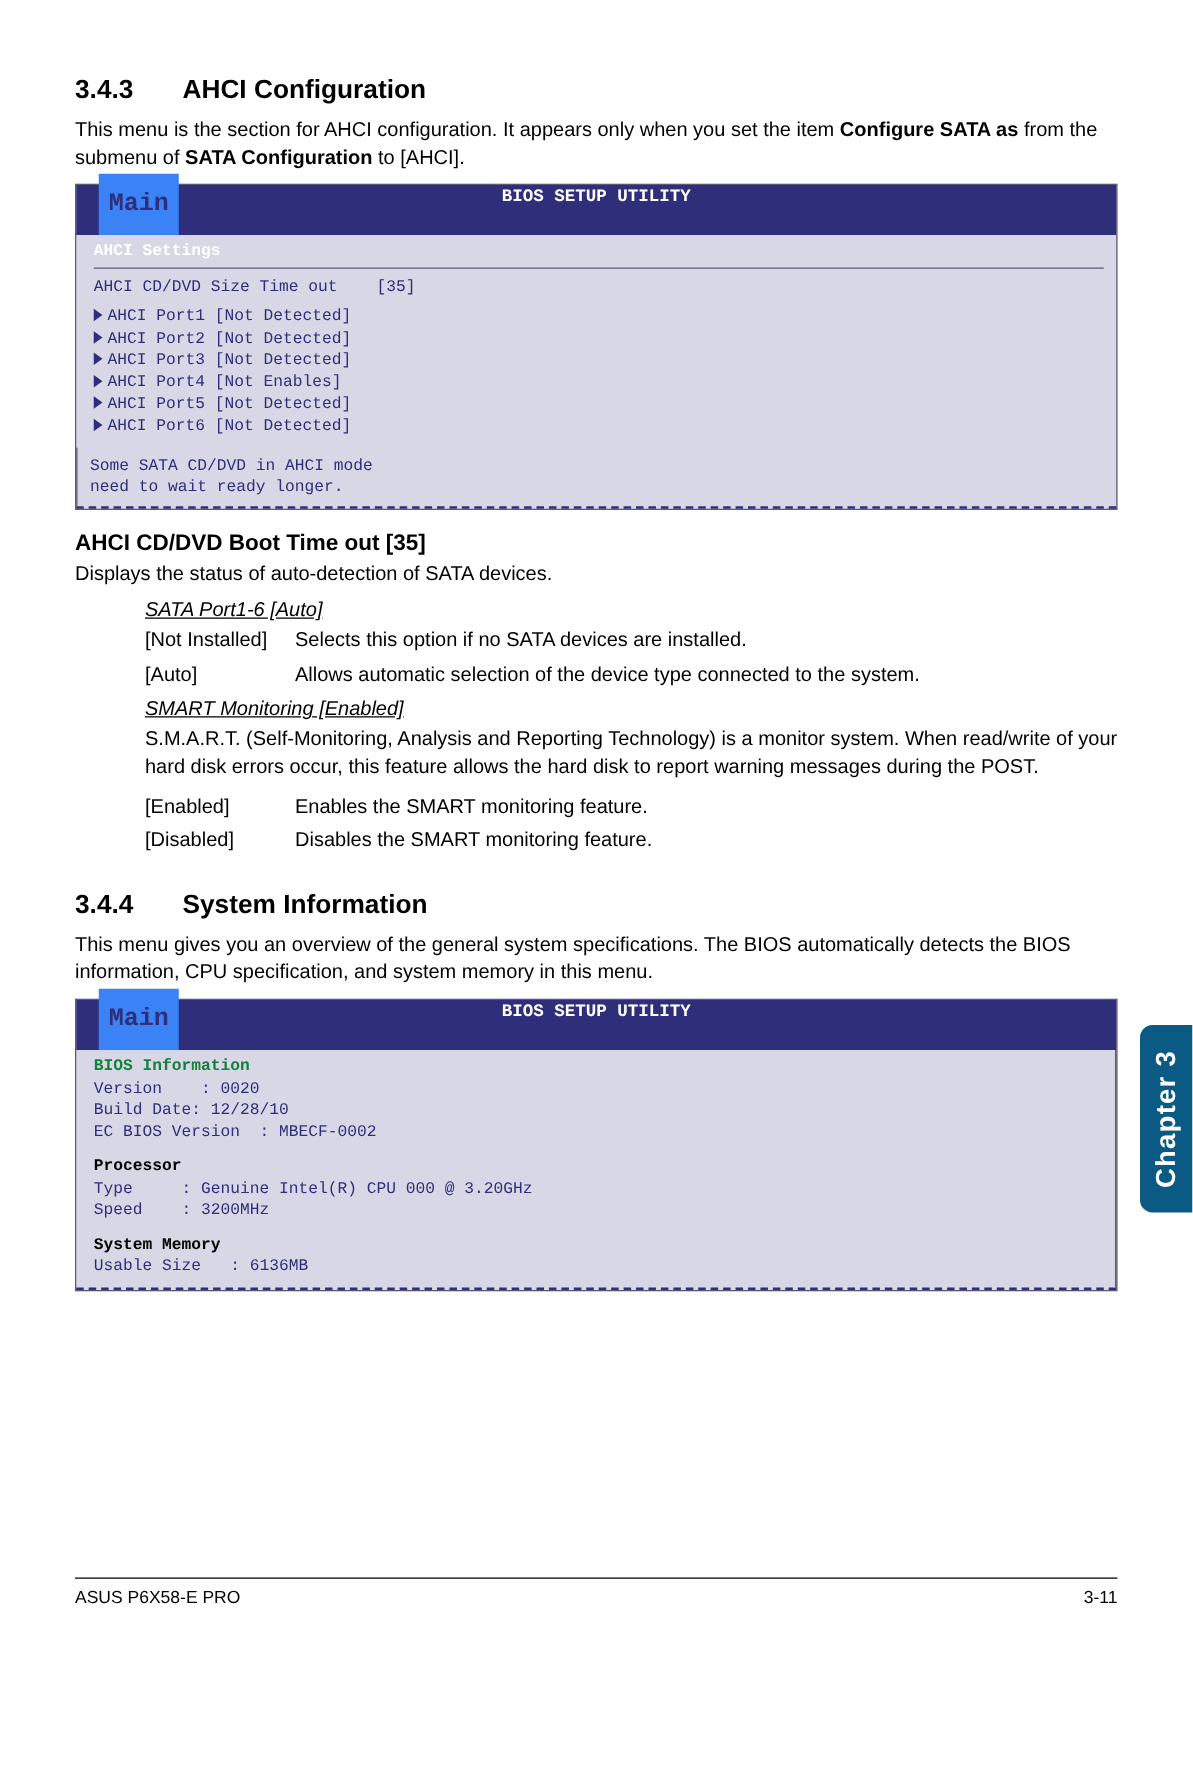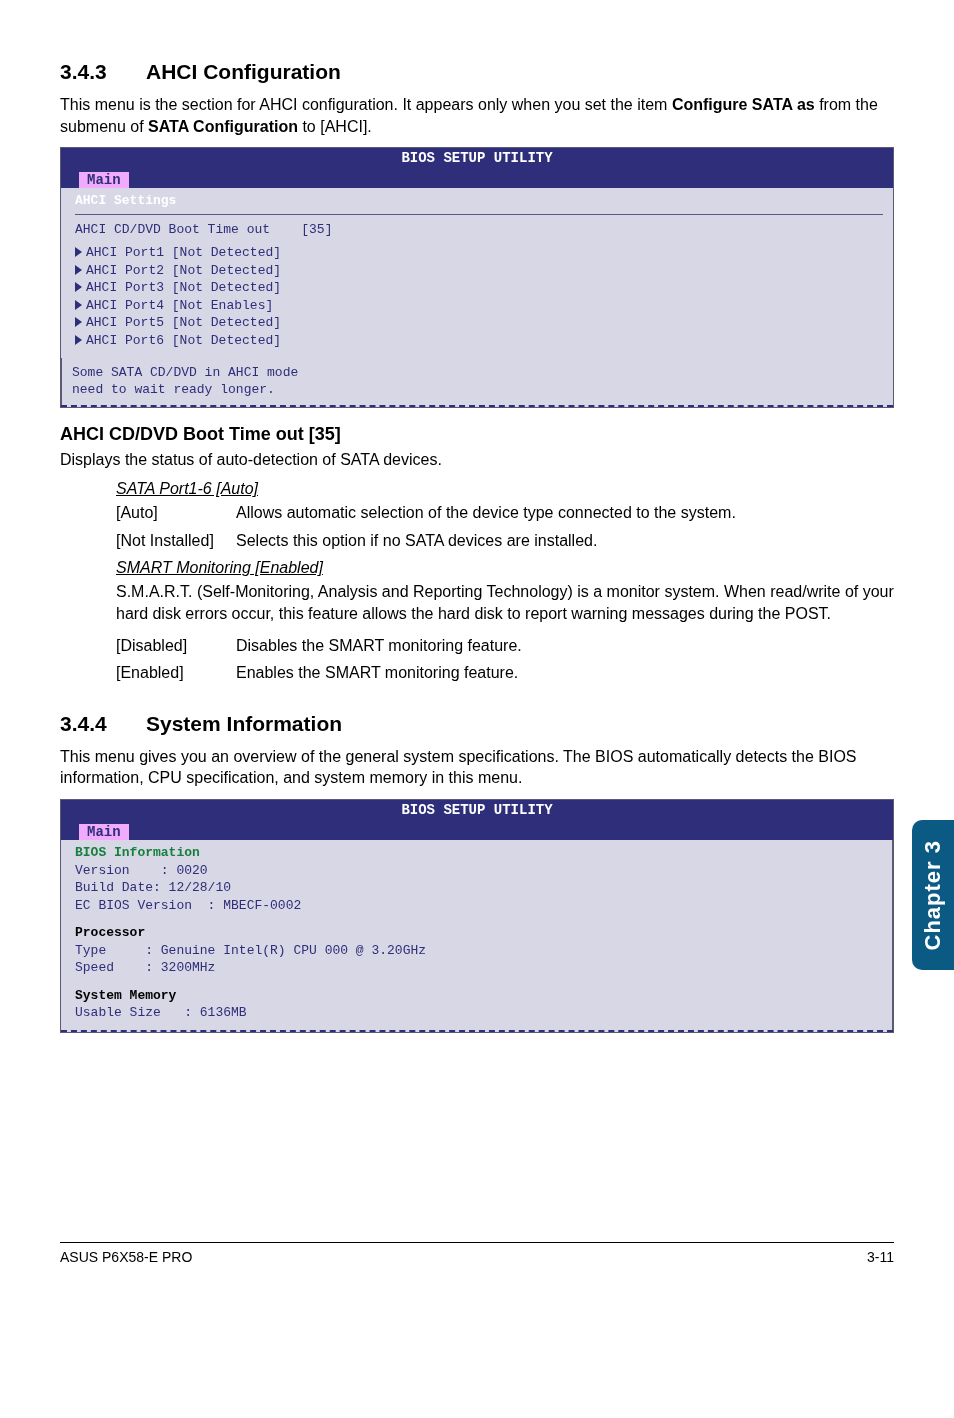--- a/index.html
+++ b/index.html
@@ -83,26 +83,26 @@
     font-size: 14px;
     text-align: center;
     padding: 2px 0;
     position: relative;
     height: 36px;
   }
   .bios-tab {
     position: absolute;
     left: 18px;
     bottom: 0;
-    background: #f0abfc;
+    background: #3b82f6;
     color: #2e2e7a;
     font-family: "Courier New", monospace;
     font-weight: bold;
-    font-size: 14px;
-    padding: 0 8px;
+    font-size: 20px;
+    padding: 13px 8px;
   }
   .bios-body {
     display: flex;
     flex-direction: column;
   }
   .bios-left {
     flex: 1;
     padding: 4px 10px 8px 14px;
     font-family: "Courier New", monospace;
     font-size: 13px;
@@ -131,21 +131,21 @@
   .bios-left .row { white-space: pre; }
   .bios-left .tri { display:inline-block; width:0; height:0; border-top:5px solid transparent; border-bottom:5px solid transparent; border-left:7px solid #2e2e7a; margin-right:4px; vertical-align: -1px; }
   .dash-border {
     border: none;
     border-top: 2px dashed #2e2e7a;
     margin: 0;
   }
   .bold-mono { font-weight: bold; }
   .footer {
     position: absolute;
-    bottom: 35px;
+    bottom: 15px;
     left: 60px;
     right: 60px;
     border-top: 1px solid #000;
     padding-top: 6px;
     display: flex;
     justify-content: space-between;
     font-size: 14px;
     color: #000;
   }
 </style>
@@ -167,21 +167,21 @@
 
   <div class="bios-box">
     <div class="bios-title-bar">
       <span>BIOS SETUP UTILITY</span>
       <div class="bios-tab">Main</div>
     </div>
     <div class="bios-body">
       <div class="bios-left">
         <div class="heading">AHCI Settings</div>
         <hr>
-        <div class="row"><span>AHCI CD/DVD Boot Time out</span>    <span>[35]</span></div>
+        <div class="row"><span>AHCI CD/DVD Size Time out</span>    <span>[35]</span></div>
         <div style="height:6px"></div>
         <div class="row"><span class="tri"></span><span>AHCI Port1 [Not Detected]</span></div>
         <div class="row"><span class="tri"></span><span>AHCI Port2 [Not Detected]</span></div>
         <div class="row"><span class="tri"></span><span>AHCI Port3 [Not Detected]</span></div>
         <div class="row"><span class="tri"></span><span>AHCI Port4 [Not Enables]</span></div>
         <div class="row"><span class="tri"></span><span>AHCI Port5 [Not Detected]</span></div>
         <div class="row"><span class="tri"></span><span>AHCI Port6 [Not Detected]</span></div>
       </div>
       <div class="bios-right">
         <span>Some SATA CD/DVD in AHCI mode need to wait ready longer.</span>
@@ -190,37 +190,37 @@
     <hr class="dash-border">
   </div>
 
   <h3 class="opt-title">AHCI CD/DVD Boot Time out [35]</h3>
 
   <p class="body">Displays the status of auto-detection of SATA devices.</p>
 
   <div class="indent-block">
     <div class="ul-label">SATA Port1-6 [Auto]</div>
     <div class="kv-row">
+      <div class="k">[Not Installed]</div>
+      <div class="v">Selects this option if no SATA devices are installed.</div>
+    </div>
+    <div class="kv-row">
       <div class="k">[Auto]</div>
       <div class="v">Allows automatic selection of the device type connected to the system.</div>
     </div>
-    <div class="kv-row">
-      <div class="k">[Not Installed]</div>
-      <div class="v">Selects this option if no SATA devices are installed.</div>
-    </div>
 
     <div class="ul-label">SMART Monitoring [Enabled]</div>
     <p class="body" style="margin-left:0">S.M.A.R.T. (Self-Monitoring, Analysis and Reporting Technology) is a monitor system. When read/write of your hard disk errors occur, this feature allows the hard disk to report warning messages during the POST.</p>
     <div class="kv-row">
+      <div class="k">[Enabled]</div>
+      <div class="v">Enables the SMART monitoring feature.</div>
+    </div>
+    <div class="kv-row">
       <div class="k">[Disabled]</div>
       <div class="v">Disables the SMART monitoring feature.</div>
-    </div>
-    <div class="kv-row">
-      <div class="k">[Enabled]</div>
-      <div class="v">Enables the SMART monitoring feature.</div>
     </div>
   </div>
 
   <h2 class="section-num" style="margin-top:28px">
     <span class="num">3.4.4</span><span>System Information</span>
   </h2>
   <p class="body">This menu gives you an overview of the general system specifications. The BIOS automatically detects the BIOS information, CPU specification, and system memory in this menu.</p>
 
   <div class="bios-box">
     <div class="bios-title-bar">

